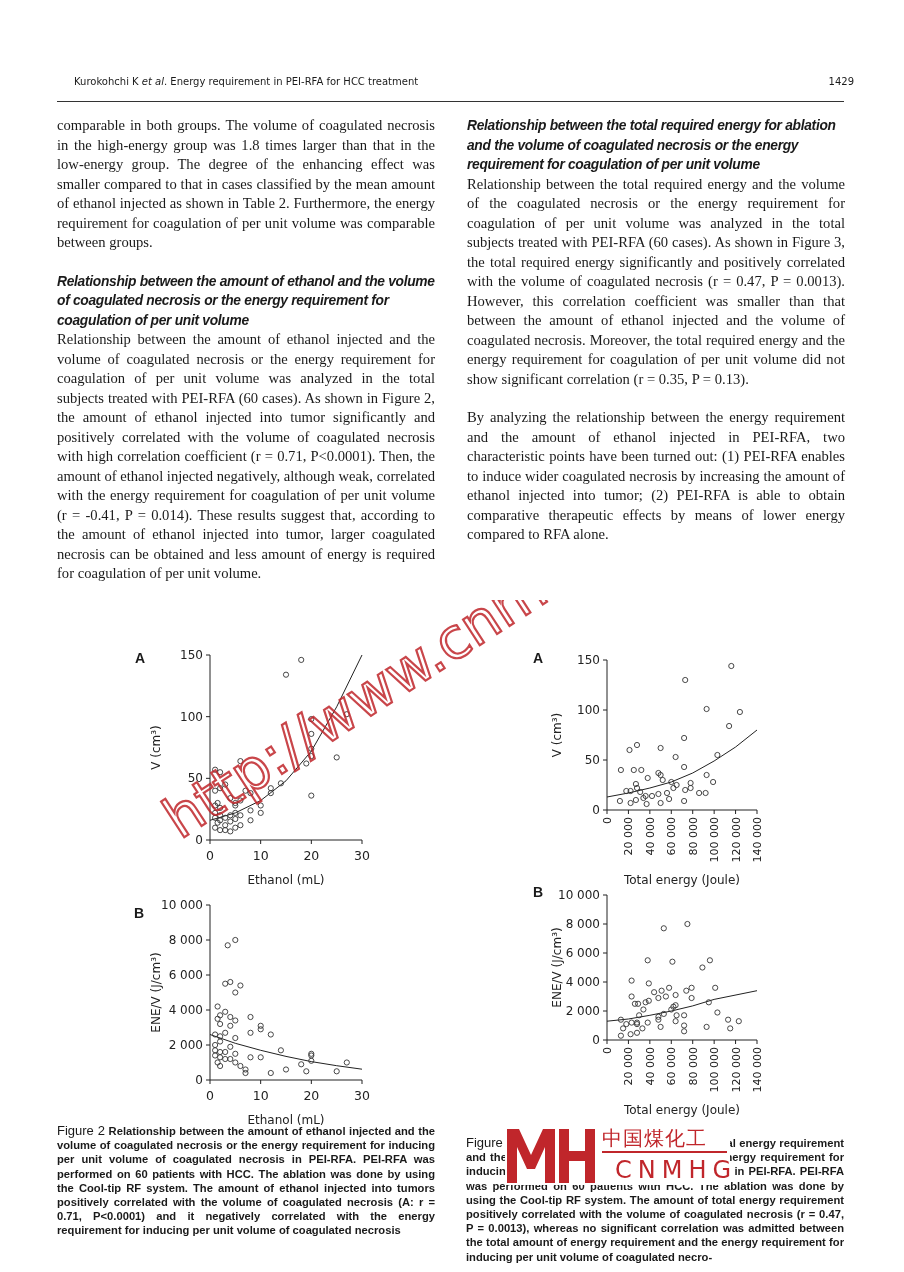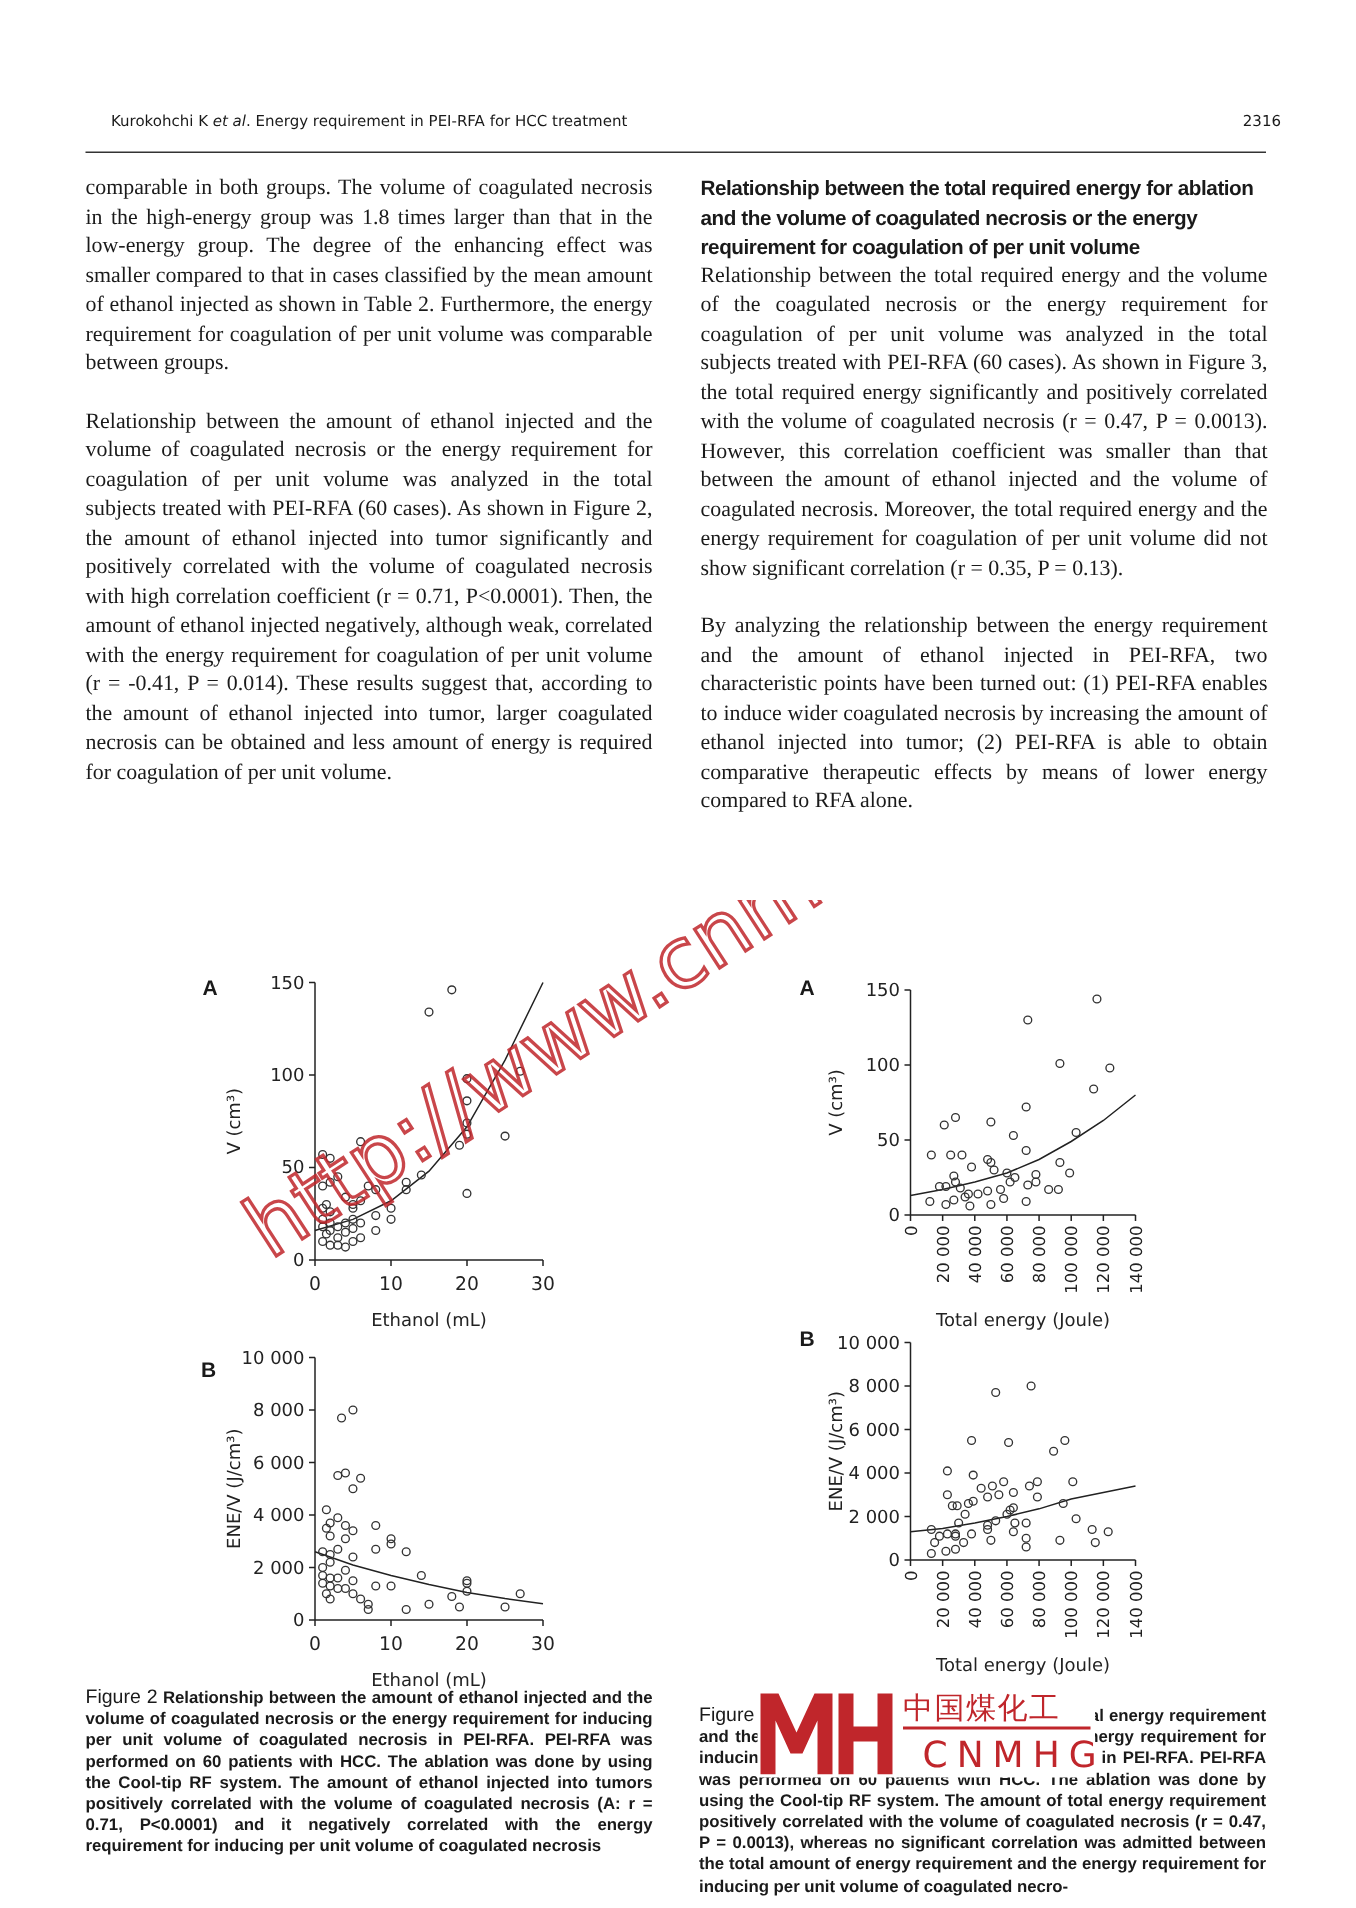--- a/index.html
+++ b/index.html
@@ -6,21 +6,21 @@
   body { width: 904px; height: 1272px; position: relative; overflow: hidden; color: #1a1a1a; }
   .running-head { position: absolute; left: 74px; top: 76px; width: 780px; height: 18px; font-family: "DejaVu Sans", sans-serif; font-size: 10px; }
   .running-head .title { position: absolute; left: 0; top: 0; white-space: nowrap; }
   .running-head .title em { font-style: italic; }
   .running-head .page { position: absolute; right: 0; top: 0; }
   .head-rule { position: absolute; left: 57px; top: 101px; width: 787px; height: 1px; background: #333; }
   .col { position: absolute; width: 378px; font-family: "Liberation Serif", "DejaVu Serif", serif; font-size: 14.6px; line-height: 19.5px; text-align: justify; }
   .col.left { left: 57px; top: 116px; }
   .col.right { left: 467px; top: 116px; }
   .col p { margin: 0; }
-  .col h3 { margin: 0; font-family: "Liberation Sans", "DejaVu Sans", sans-serif; font-weight: bold; font-size: 13.8px; line-height: 19.5px; text-align: left; letter-spacing: -0.3px; }
+  .col h3 { margin: 0; font-family: "Liberation Sans", "DejaVu Sans", sans-serif; font-weight: bold; font-style: italic; font-size: 13.8px; line-height: 19.5px; text-align: left; letter-spacing: -0.3px; }
   .col .gap { height: 19px; }
   .col .indent { text-indent: 20px; }
   .panel-letter { position: absolute; font-family: "Liberation Sans", sans-serif; font-weight: bold; font-size: 14px; }
   .chart { position: absolute; }
   .chart svg text { font-family: "DejaVu Sans", sans-serif; }
   .caption { position: absolute; font-family: "Liberation Sans", "DejaVu Sans", sans-serif; font-weight: bold; font-size: 11.2px; line-height: 14.2px; text-align: justify; width: 378px; }
   .caption.left { left: 57px; top: 1124px; }
   .caption.right { left: 466px; top: 1136px; }
   .caption .fig-label { font-weight: normal; font-size: 13px; }
   .watermark-url { position: absolute; left: 140px; top: 600px; width: 480px; height: 260px; pointer-events: none; }
@@ -28,27 +28,28 @@
   .logo .mark { position: absolute; left: 0; top: 0; width: 92px; height: 58px; }
   .logo .cn { position: absolute; left: 97px; top: 0; font-family: "DejaVu Sans", sans-serif; font-size: 20px; color: #c0262b; letter-spacing: 1px; }
   .logo .rule { position: absolute; left: 97px; top: 26px; width: 125px; height: 2px; background: #c0262b; }
   .logo .en { position: absolute; left: 110px; top: 31px; font-family: "DejaVu Sans", sans-serif; font-size: 24px; color: #c0262b; letter-spacing: 6px; }
 </style>
 </head>
 <body>
 
 <div class="running-head">
   <span class="title"><span>Kurokohchi K </span><em>et al</em><span>. Energy requirement in PEI-RFA for HCC treatment</span></span>
-  <span class="page">2316</span>
+  <span class="page">1429</span>
 </div>
 <div class="head-rule"></div>
 
 <div class="col left">
   <p>comparable in both groups. The volume of coagulated necrosis in the high-energy group was 1.8 times larger than that in the low-energy group. The degree of the enhancing effect was smaller compared to that in cases classified by the mean amount of ethanol injected as shown in Table 2. Furthermore, the energy requirement for coagulation of per unit volume was comparable between groups.</p>
   <div class="gap"></div>
+  <h3>Relationship between the amount of ethanol and the volume of coagulated necrosis or the energy requirement for coagulation of per unit volume</h3>
   <p>Relationship between the amount of ethanol injected and the volume of coagulated necrosis or the energy requirement for coagulation of per unit volume was analyzed in the total subjects treated with PEI-RFA (60 cases). As shown in Figure 2, the amount of ethanol injected into tumor significantly and positively correlated with the volume of coagulated necrosis with high correlation coefficient (r = 0.71, P&lt;0.0001). Then, the amount of ethanol injected negatively, although weak, correlated with the energy requirement for coagulation of per unit volume (r = -0.41, P = 0.014). These results suggest that, according to the amount of ethanol injected into tumor, larger coagulated necrosis can be obtained and less amount of energy is required for coagulation of per unit volume.</p>
 </div>
 
 <div class="col right">
   <h3>Relationship between the total required energy for ablation and the volume of coagulated necrosis or the energy requirement for coagulation of per unit volume</h3>
   <p>Relationship between the total required energy and the volume of the coagulated necrosis or the energy requirement for coagulation of per unit volume was analyzed in the total subjects treated with PEI-RFA (60 cases). As shown in Figure 3, the total required energy significantly and positively correlated with the volume of coagulated necrosis (r = 0.47, P = 0.0013). However, this correlation coefficient was smaller than that between the amount of ethanol injected and the volume of coagulated necrosis. Moreover, the total required energy and the energy requirement for coagulation of per unit volume did not show significant correlation (r = 0.35, P = 0.13).</p>
   <div class="gap"></div>
   <p>By analyzing the relationship between the energy requirement and the amount of ethanol injected in PEI-RFA, two characteristic points have been turned out: (1) PEI-RFA enables to induce wider coagulated necrosis by increasing the amount of ethanol injected into tumor; (2) PEI-RFA is able to obtain comparative therapeutic effects by means of lower energy compared to RFA alone.</p>
 </div>
 

